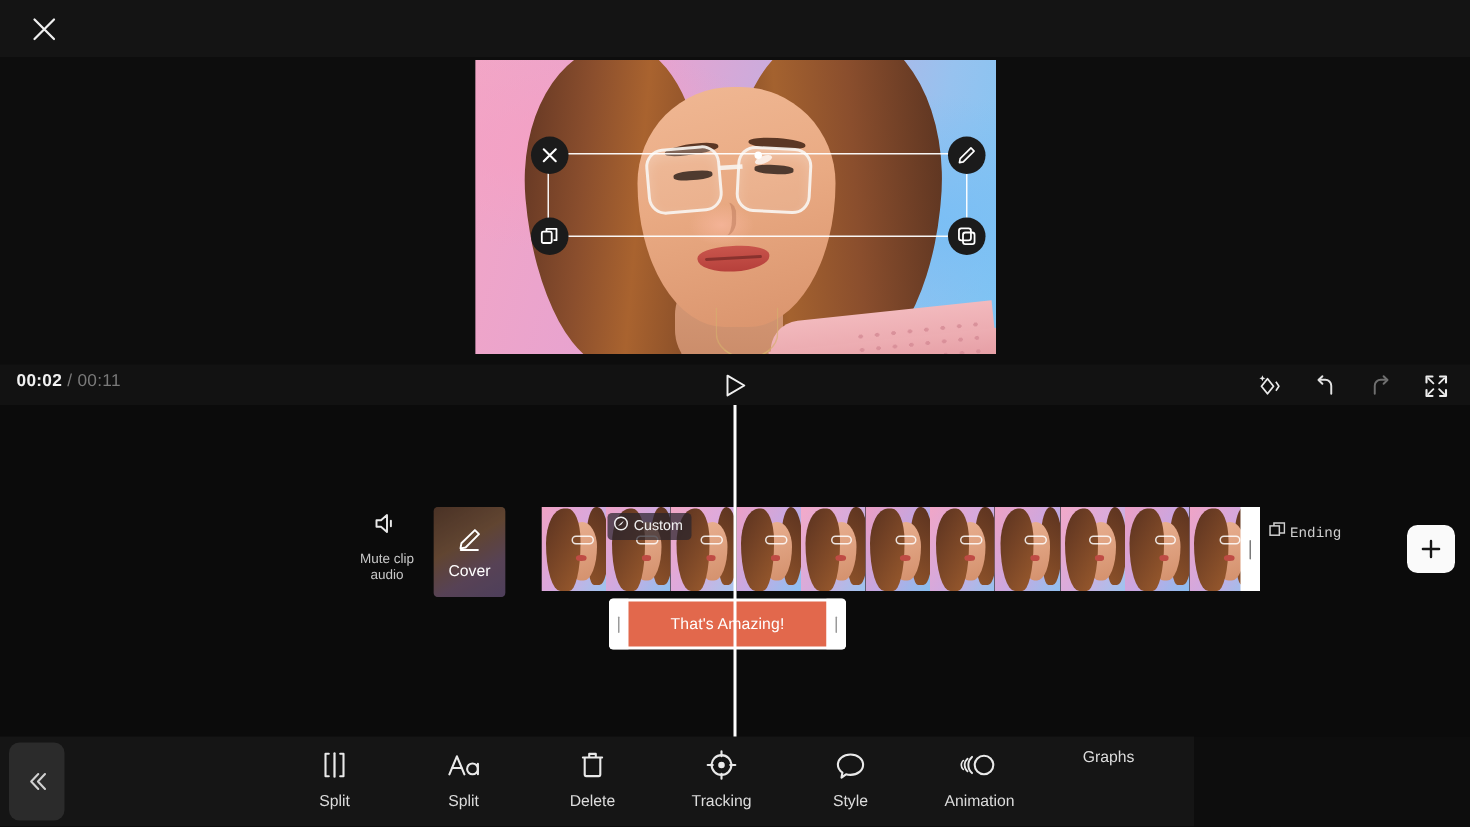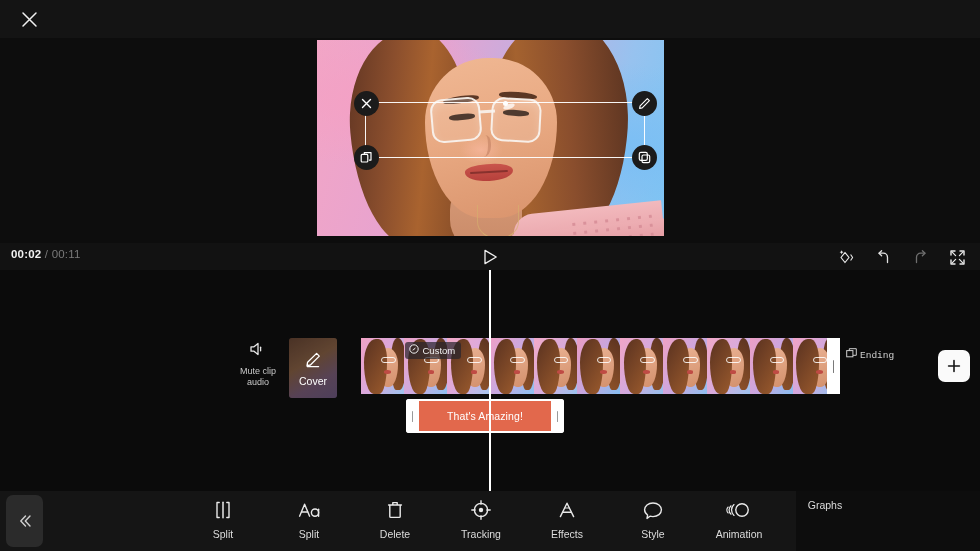--- a/index.html
+++ b/index.html
@@ -721,30 +721,20 @@
               <circle cx="11" cy="11" r="6.6" stroke="#e9e9e9" stroke-width="1.4" fill="none"></circle>
               <circle cx="11" cy="11" r="2.2" fill="#e9e9e9"></circle>
               <path d="M11 1.8 V5.2 M11 16.8 V20.2 M1.8 11 H5.2 M16.8 11 H20.2" stroke="#e9e9e9" stroke-width="1.4" stroke-linecap="round"></path>
             </svg>
           </div>
           <div class="tool-lbl">Tracking</div>
         </div>
         <div class="tool">
           <div class="tool-ico">
             <svg width="22" height="22" viewBox="0 0 22 22">
-              <path d="M4.4 17.6 L11 4.2 L17.6 17.6" stroke="#e9e9e9" stroke-width="1.4" fill="none" stroke-linecap="round" stroke-linejoin="round"></path>
-              <path d="M7 13.2 H15" stroke="#e9e9e9" stroke-width="1.4" stroke-linecap="round"></path>
-              <path d="M8.8 9 H13.2" stroke="#e9e9e9" stroke-width="1.2" stroke-linecap="round"></path>
-            </svg>
-          </div>
-          <div class="tool-lbl">Effects</div>
-        </div>
-        <div class="tool">
-          <div class="tool-ico">
-            <svg width="22" height="22" viewBox="0 0 22 22">
               <path d="M11 4 C15.8 4 19.4 7 19.4 10.8 C19.4 14.6 15.8 17.6 11 17.6 C9.9 17.6 8.9 17.5 8 17.2 L5 19.4 L5.6 16 C3.8 14.7 2.6 12.9 2.6 10.8 C2.6 7 6.2 4 11 4 Z" stroke="#e9e9e9" stroke-width="1.4" fill="none" stroke-linejoin="round"></path>
             </svg>
           </div>
           <div class="tool-lbl">Style</div>
         </div>
         <div class="tool">
           <div class="tool-ico">
             <svg width="26" height="22" viewBox="0 0 26 22">
               <circle cx="16" cy="11" r="6.2" stroke="#e9e9e9" stroke-width="1.4" fill="none"></circle>
               <path d="M8 5.6 A7.2 7.2 0 0 0 8 16.4" stroke="#e9e9e9" stroke-width="1.3" fill="none" stroke-linecap="round"></path>

